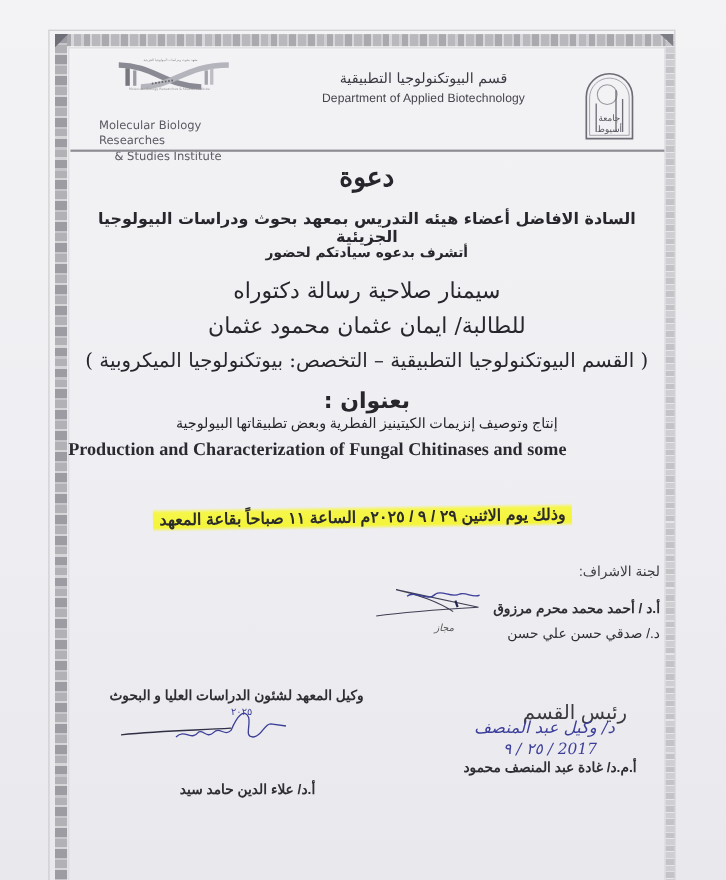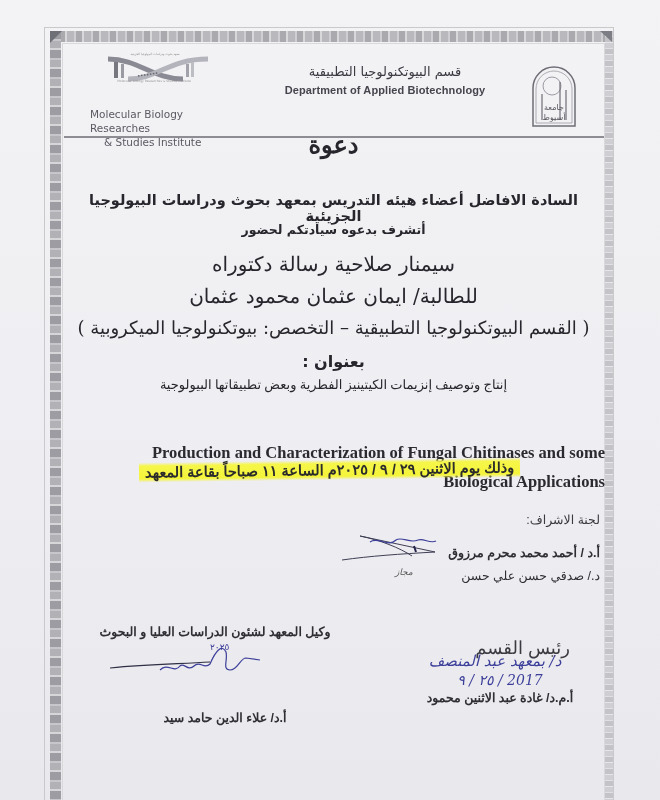--- a/index.html
+++ b/index.html
@@ -65,37 +65,37 @@
     position: absolute; left: 2px; top: 55px; width: 150px;
     font-family: "DejaVu Sans", sans-serif; font-size: 10.5px; color: #5a5a62; line-height: 14px;
     text-align: left;
   }
   .dept-ar {
     position: absolute; left: 250px; top: 64px; width: 270px; text-align: center;
     font-size: 13px; color: #3a3a42; direction: rtl;
   }
   .dept-en {
     position: absolute; left: 250px; top: 84px; width: 270px; text-align: center;
-    font-family: "Liberation Sans", sans-serif; font-size: 11px; color: #45454d; font-weight: bold; letter-spacing: 0.1px;
+    font-family: "Liberation Sans", sans-serif; font-size: 11px; color: #45454d; font-weight: normal; letter-spacing: 0.1px;
   }
   .uni-logo { position: absolute; left: 530px; top: 64px; }
 
   
   .ar { direction: rtl; text-align: center; position: absolute; left: 62px; width: 543px; color: #26262c; }
-  .title { top: 130px; font-size: 24px; font-weight: bold; font-family: "DejaVu Serif", serif; }
+  .title { top: 146px; font-size: 24px; font-weight: bold; font-family: "DejaVu Serif", serif; }
   .line1 { top: 192px; font-size: 14.5px; font-weight: bold; }
   .line2 { top: 222px; font-size: 12.5px; font-weight: bold; }
   .line3 { top: 252px; font-size: 20px; font-family: "DejaVu Serif", serif; }
   .line4 { top: 284px; font-size: 20px; font-family: "DejaVu Serif", serif; }
   .line5 { top: 317px; font-size: 18px; font-family: "DejaVu Serif", serif; }
-  .line6 { top: 352px; font-size: 16px; font-weight: bold; }
+  .line6 { top: 352px; font-size: 20px; font-weight: bold; }
   .line7 { top: 377px; font-size: 13px; font-family: "Liberation Serif", serif; }
   .en-title {
-    position: absolute; left: 62px; width: 543px; text-align: right;
-    font-family: "Liberation Serif", serif; font-weight: bold; color: #2a2a30; font-size: 16.5px; margin-top: 44px;
+    position: absolute; left: 62px; width: 543px; text-align: left;
+    font-family: "Liberation Serif", serif; font-weight: bold; color: #2a2a30; font-size: 16.5px;
   }
   .en1 { top: 399px; }
   .en2 { top: 428px; }
   .date-line {
     position: absolute; left: 118px; top: 460px; width: 424px; height: 24px;
     direction: rtl; text-align: center;
     font-family: "Liberation Sans", sans-serif; font-weight: bold; font-size: 14.5px; color: #2b2b2b;
   }
   .highlight {
     background: linear-gradient(180deg, rgba(255,255,80,0) 0%, #f6f64a 18%, #f4f43a 82%, rgba(255,255,80,0) 100%);
@@ -194,40 +194,39 @@
 
   <div class="ar title">دعوة</div>
   <div class="ar line1">السادة الافاضل أعضاء هيئه التدريس بمعهد بحوث ودراسات البيولوجيا الجزيئية</div>
   <div class="ar line3">سيمنار صلاحية رسالة دكتوراه</div>
   <div class="ar line2">أتشرف بدعوه سيادتكم لحضور</div>
   <div class="ar line4">للطالبة/ ايمان عثمان محمود عثمان</div>
   <div class="ar line5">( القسم البيوتكنولوجيا التطبيقية – التخصص: بيوتكنولوجيا الميكروبية )</div>
   <div class="ar line6">بعنوان :</div>
   <div class="ar line7">إنتاج وتوصيف إنزيمات الكيتينيز الفطرية وبعض تطبيقاتها البيولوجية</div>
   <div class="en-title en1">Production and Characterization of  Fungal Chitinases and some</div>
-  <div class="en-title en2">Biological Applications</div>
 
   <div class="date-line">
     <span class="highlight">وذلك يوم الاثنين ٢٩ / ٩ / ٢٠٢٥م الساعة ١١ صباحاً بقاعة المعهد</span>
   </div>
 
   <div class="committee-label">لجنة الاشراف:</div>
   <svg class="sig1" width="110" height="40" viewBox="0 0 110 40">
     <path d="M2 30 C 30 26, 60 24, 95 22 L 20 6 C 40 10, 60 18, 72 26" stroke="#3f3f55" stroke-width="1" fill="none"></path>
     <path d="M30 12 C 38 6, 48 18, 56 10 C 62 6, 70 14, 78 10 C 84 8, 90 14, 96 11" stroke="#3c3f9a" stroke-width="1.2" fill="none"></path>
     <path d="M74 16 L76 22" stroke="#22224a" stroke-width="2"></path>
   </svg>
   <div class="member member2">د./ صدقي حسن علي حسن</div>
   <div class="member member1">أ.د / أحمد محمد محرم مرزوق</div>
   <div class="sig-small">مجاز</div>
 
   <div class="head-label">رئيس القسم</div>
-  <div class="hand hand1">د/ بمعهد عبد المنصف</div>
+  <div class="hand hand1">د/ وكيل عبد المنصف</div>
   <div class="hand hand2">٢٥ / ٩ / 2017</div>
-  <div class="head-name">أ.م.د/ غادة عبد الاثنين محمود</div>
+  <div class="head-name">أ.م.د/ غادة عبد المنصف محمود</div>
 
   <div class="vice-label">وكيل المعهد لشئون الدراسات العليا و البحوث</div>
   <svg class="sig2" width="170" height="44" viewBox="0 0 170 44">
     <path d="M0 28 C 40 24, 70 24, 100 22" stroke="#2f2f45" stroke-width="1.2" fill="none"></path>
     <path d="M50 30 C 58 22, 64 34, 70 26 C 74 22, 78 32, 84 26 C 90 20, 94 30, 100 24 C 106 10, 112 4, 116 12 C 118 20, 112 30, 120 30 C 128 30, 130 18, 136 18 L 150 20" stroke="#3c3f9a" stroke-width="1.2" fill="none"></path>
     <text x="100" y="10" font-size="9" fill="#3c3f9a">٢٠٢٥</text>
   </svg>
   <div class="vice-name">أ.د/ علاء الدين حامد سيد</div>
 
 </div>

